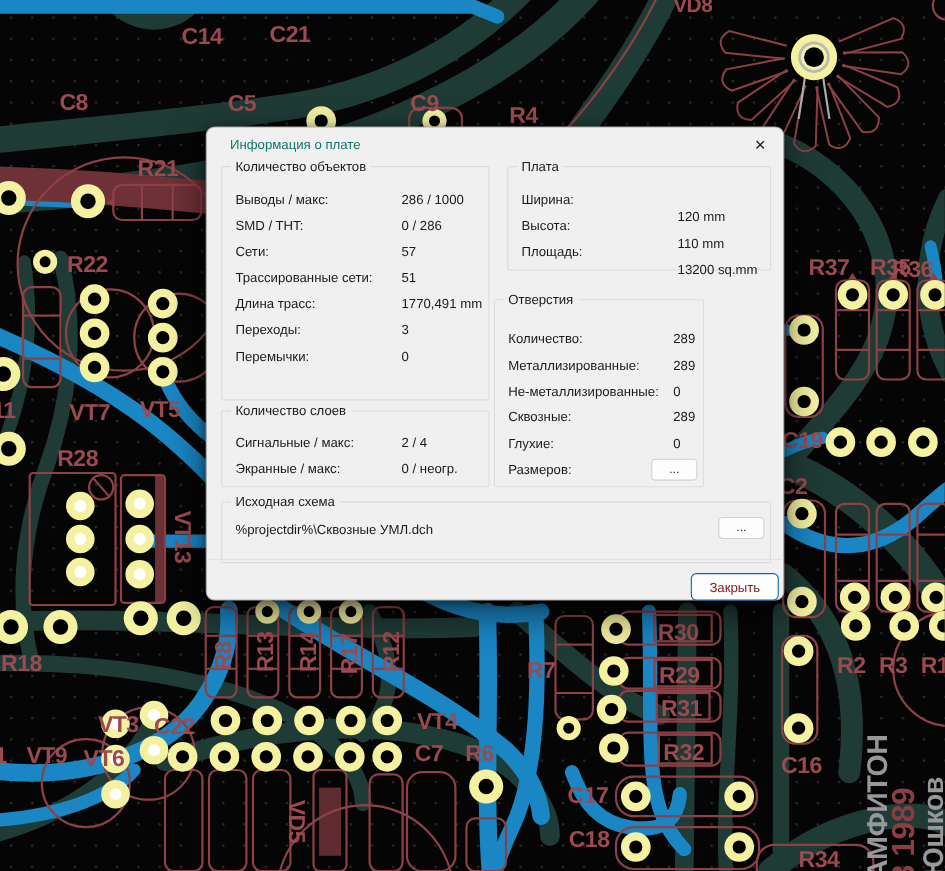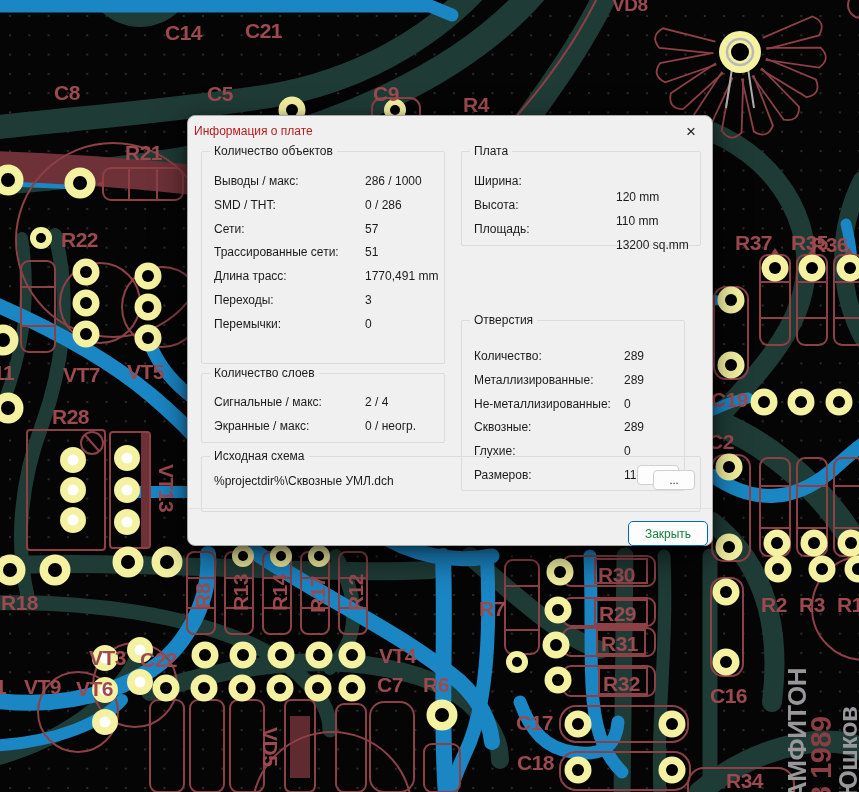--- a/index.html
+++ b/index.html
@@ -7,51 +7,51 @@
          font-family:"Liberation Sans",sans-serif;}
   .stage svg.pcb{position:absolute;left:0;top:0;}
   #pcb-labels text{font-family:"Liberation Sans",sans-serif;letter-spacing:-0.5px;font-weight:bold;}
 
   
   .dialog{position:absolute;left:187px;top:115px;width:526px;height:431px;
           background:#f0f0f0;border:1px solid #a9a9a9;border-radius:8px;
           box-shadow:0 12px 34px rgba(0,0,0,.55), 0 2px 8px rgba(0,0,0,.35);
           color:#1b1b1b;font-size:12px;box-sizing:border-box;}
   .titlebar{position:absolute;left:0;top:0;right:0;height:30px;line-height:30px;
-            padding-left:6px;font-size:12px;color:#b91c1c;}
+            padding-left:21px;font-size:12px;color:#0f766e;}
   .closebtn{position:absolute;top:5px;right:8px;width:26px;height:21px;border:none;background:transparent;
             cursor:default;display:flex;align-items:center;justify-content:center;padding:0;}
   .closebtn span{font-size:17px;line-height:17px;color:#1b1b1b;font-weight:400;}
 
   .group{position:absolute;border:1px solid #dcdcdc;border-radius:2px;box-sizing:border-box;}
   .group>.legend{position:absolute;top:-8px;left:8px;background:#f0f0f0;padding:0 4px;font-size:12px;}
   .rows{position:absolute;left:0;right:0;}
   .row{position:relative;height:23.8px;line-height:23.8px;white-space:nowrap;}
   .row .lbl{position:absolute;left:12px;}
   .row .val{position:absolute;}
   .g-objects{left:13px;top:35px;width:244px;height:213px;}
   .g-objects .rows{top:18px;} .g-objects .val{left:163px;}
   .g-board{left:273px;top:35px;width:240px;height:95px;}
   .g-board .rows{top:18px;text-align:right;} .g-board .val{left:154px;margin-top:16px;}
-  .g-holes{left:273px;top:156px;width:224px;height:171px;margin-top:48px;}
+  .g-holes{left:261px;top:156px;width:191px;height:171px;}
   .g-holes .rows{top:24px;} .g-holes .val{left:162px;}
   .g-layers{left:13px;top:257px;width:244px;height:70px;}
   .g-layers .rows{top:17px;} .g-layers .val{left:163px;}
   .g-schem{left:13px;top:340px;width:500px;height:56px;}
   .g-schem .path{position:absolute;left:12px;top:16px;line-height:17px;}
 
   .dots-btn{position:absolute;width:42px;height:20px;border:1px solid #d0d0d0;border-radius:4px;
             background:#fdfdfd;font-size:11px;line-height:16px;color:#1b1b1b;padding:0;}
   .g-holes .dots-btn{right:5px;top:144px;}
   .g-schem .dots-btn{right:5px;top:13px;}
 
   .footer-sep{position:absolute;left:0;right:0;top:392px;height:1px;background:#e2e2e2;}
   .close-action{position:absolute;left:440px;top:405px;width:80px;height:25px;
                 background:#fdfdfd;border:1px solid #0067c0;border-radius:5px;
-                font-size:12px;color:#15803d;font-family:"Liberation Sans",sans-serif;padding:0;}
+                font-size:12px;color:#7f1d1d;font-family:"Liberation Sans",sans-serif;padding:0;}
 </style>
 </head>
 <body>
 
 <div class="stage">
 
   <svg class="pcb" width="859" height="792" viewBox="0 0 859 792">
     <defs>
       <pattern id="grid" width="19.3" height="19.3" x="9" y="15" patternUnits="userSpaceOnUse">
         <circle cx="1" cy="1" r="1.2" fill="#2c2c2c"></circle>

